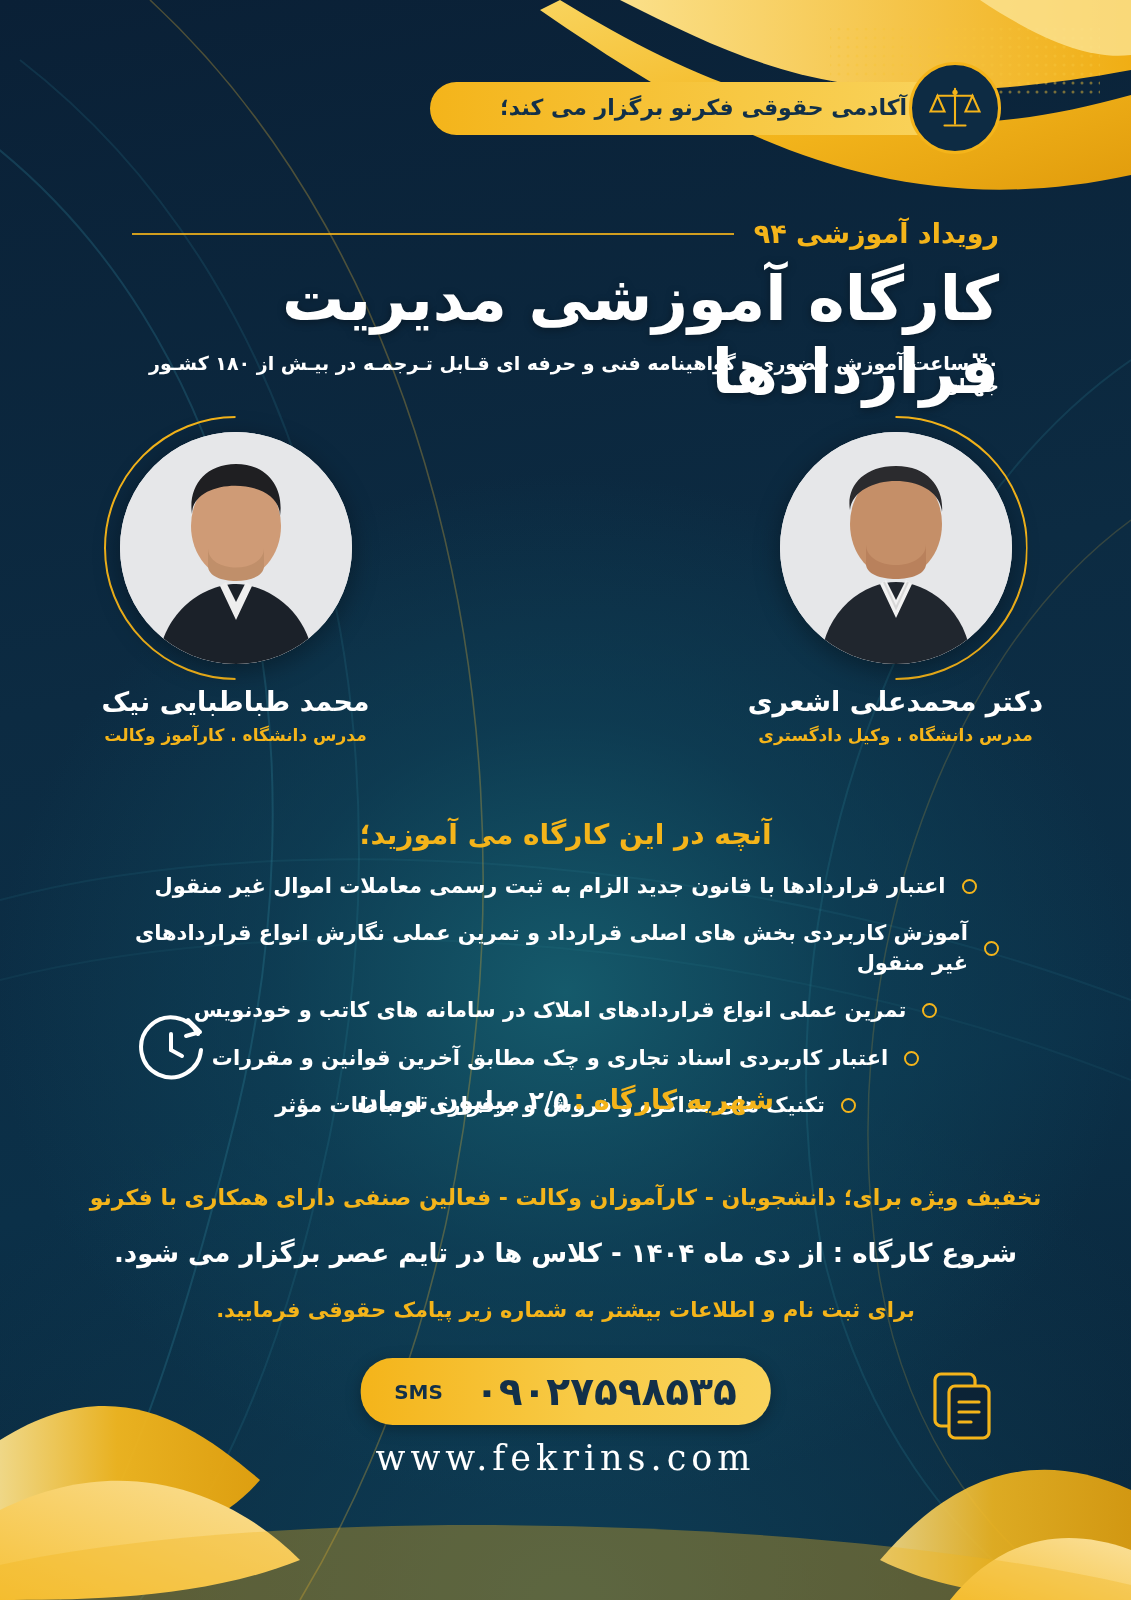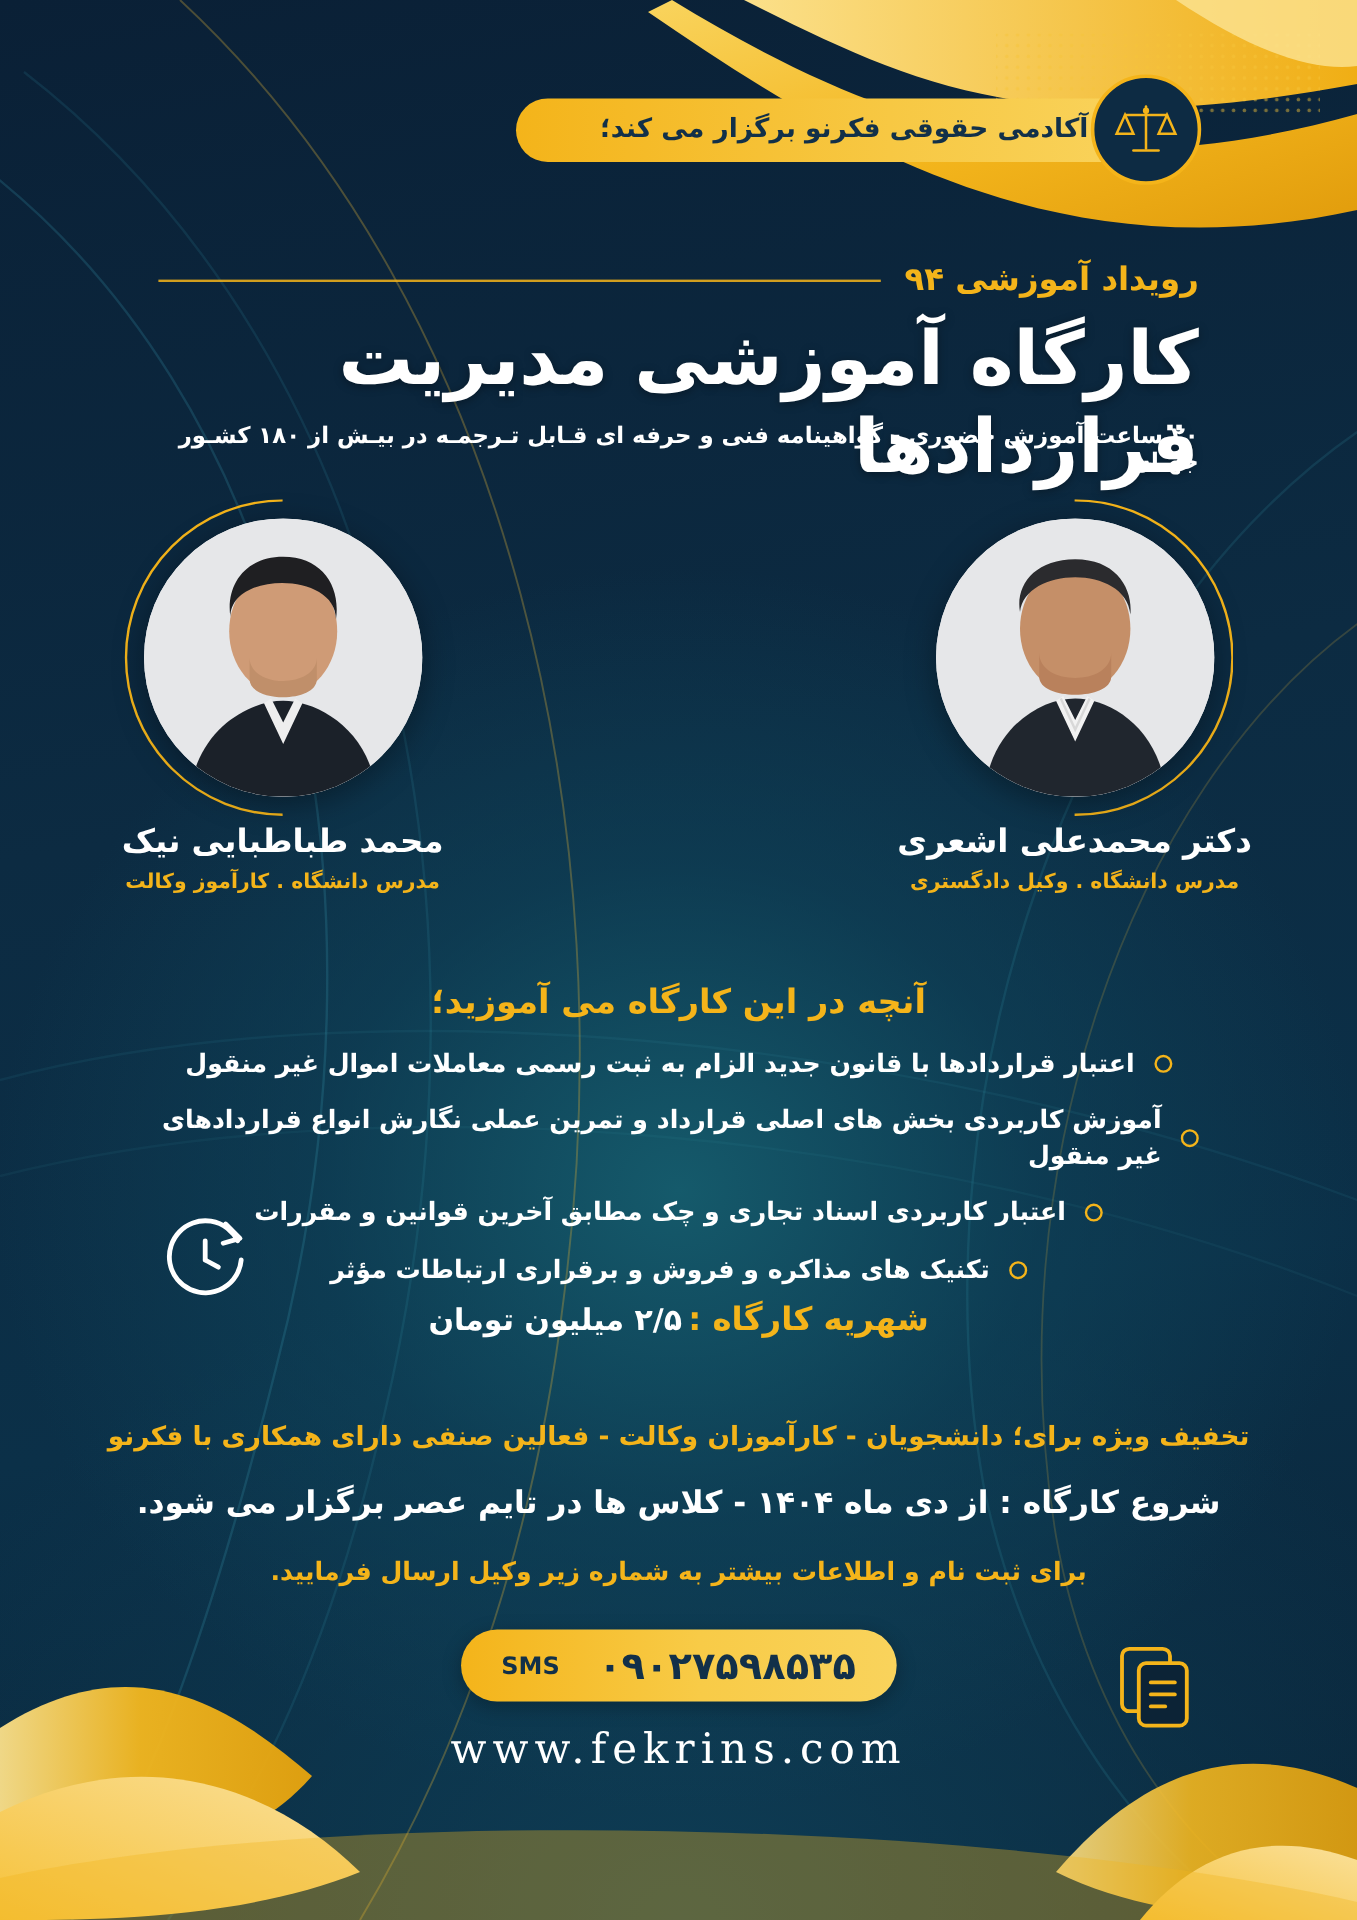--- a/index.html
+++ b/index.html
@@ -148,21 +148,21 @@
   .sms-pill {
     position:absolute; top:1358px; left:50%; transform:translateX(-50%);
     background: linear-gradient(90deg,#f4b41a 0%, #f8cb47 55%, #f9d35c 100%);
     border-radius: 32px;
     padding: 11px 34px;
     display:flex; align-items:center; gap:32px;
     direction: ltr;
     box-shadow: 0 4px 16px rgba(0,0,0,.28);
   }
   .sms-tag { color:#123049; font-size:20px; font-weight:bold; }
-  .sms-num { color:#123049; font-size:32px; font-weight:bold; letter-spacing:1px; }
+  .sms-num { color:#123049; font-size:39px; font-weight:bold; letter-spacing:1px; }
 
   .site {
     position:absolute; top:1438px; right:0; left:0;
     text-align:center; color:#ffffff; font-size:35px; letter-spacing:5px;
     font-family: "DejaVu Serif", "Liberation Serif", serif;
   }
 
   .doc-ico { position:absolute; right:126px; top:1360px; width:86px; height:86px; }
 
   
@@ -276,20 +276,24 @@
     <div class="bullet">
       <span class="dot"></span>
       <span class="txt">اعتبار قراردادها با قانون جدید الزام به ثبت رسمی معاملات اموال غیر منقول</span>
     </div>
     <div class="bullet">
       <span class="dot"></span>
       <span class="txt">آموزش کاربردی بخش های اصلی قرارداد و تمرین عملی نگارش انواع قراردادهای غیر منقول</span>
     </div>
     <div class="bullet">
       <span class="dot"></span>
+      <span class="txt">تمرین عملی انواع قراردادهای املاک در سامانه های کاتب و خودنویس</span>
+    </div>
+    <div class="bullet">
+      <span class="dot"></span>
       <span class="txt">اعتبار کاربردی اسناد تجاری و چک مطابق آخرین قوانین و مقررات</span>
     </div>
     <div class="bullet">
       <span class="dot"></span>
       <span class="txt">تکنیک های مذاکره و فروش و برقراری ارتباطات مؤثر</span>
     </div>
   </div>
 
   <div class="clock-ico">
     <svg width="78" height="78" viewBox="0 0 78 78" fill="none" stroke="#ffffff" stroke-width="4" stroke-linecap="round">
@@ -300,21 +304,21 @@
     </svg>
   </div>
 
   <div class="price-row">
     <span class="price-label">شهریه کارگاه :</span>
     <span class="price-value">۲/۵ میلیون تومان</span>
   </div>
 
   <div class="discount">تخفیف ویژه برای؛ دانشجویان - کارآموزان وکالت - فعالین صنفی دارای همکاری با فکرنو</div>
   <div class="start">شروع کارگاه : از دی ماه ۱۴۰۴ - کلاس ها در تایم عصر برگزار می شود.</div>
-  <div class="register">برای ثبت نام و اطلاعات بیشتر به شماره زیر وکیل ارسال فرمایید.</div>
+  <div class="register">برای ثبت نام و اطلاعات بیشتر به شماره زیر پیامک حقوقی فرمایید.</div>
 
   <div class="sms-pill">
     <span class="sms-tag">SMS</span>
     <span class="sms-num">۰۹۰۲۷۵۹۸۵۳۵</span>
   </div>
 
   <div class="doc-ico">
     <svg width="86" height="86" viewBox="0 0 86 86" fill="none" stroke="#f4b41a" stroke-width="3.2" stroke-linejoin="round" stroke-linecap="round">
       <rect x="16" y="14" width="40" height="52" rx="6"></rect>
       <rect x="30" y="26" width="40" height="52" rx="6" fill="#0c2336"></rect>

